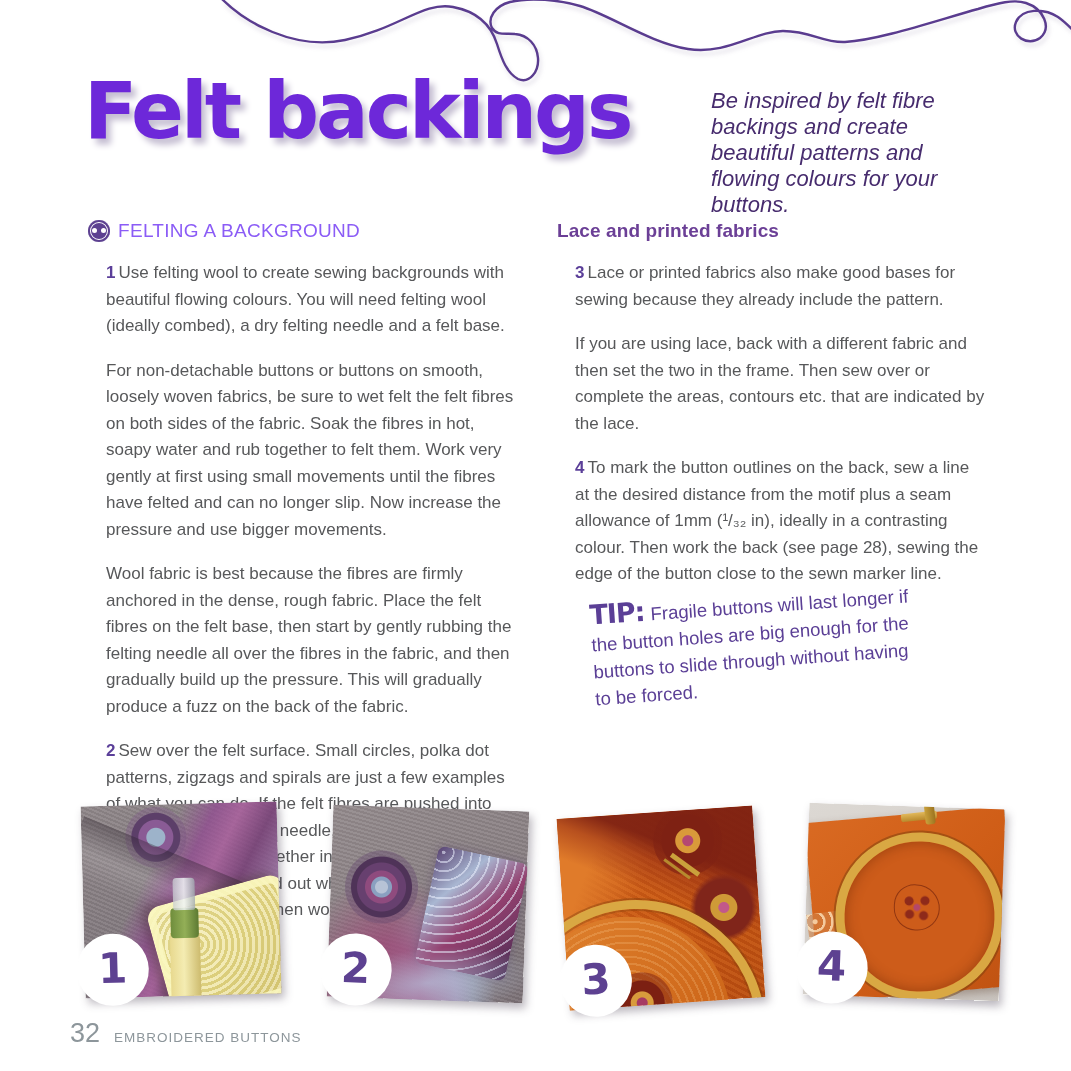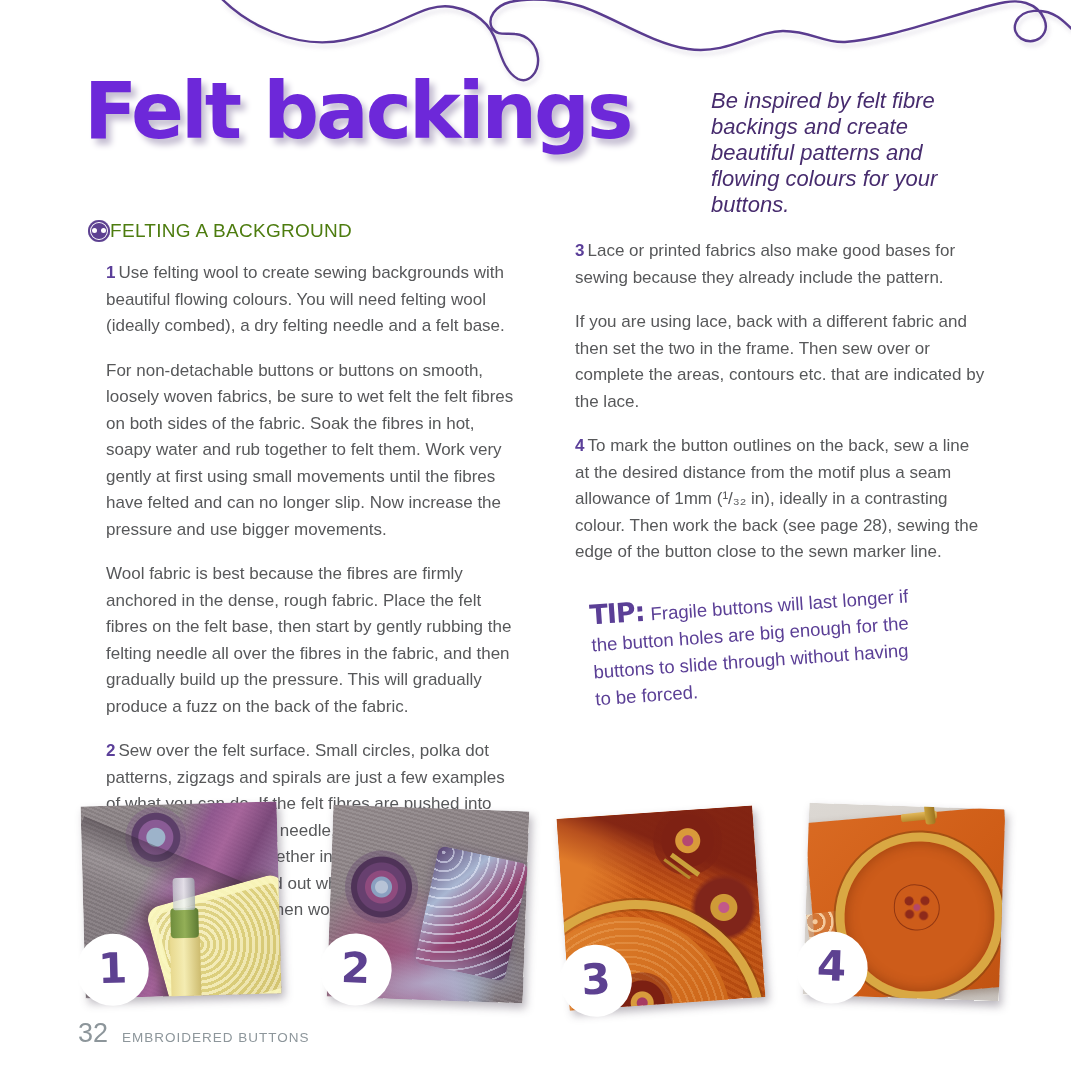--- a/index.html
+++ b/index.html
@@ -20,22 +20,22 @@
     white-space:nowrap;
   }
   .intro{
     position:absolute;left:711px;top:88px;width:278px;
     font-style:italic;font-size:22px;line-height:26px;color:#472c6e;
   }
   
   .col-left{position:absolute;left:88px;top:220px;width:448px;}
   .col-right{position:absolute;left:557px;top:220px;width:448px;}
   .section-head{
-    display:flex;align-items:flex-start;gap:0;
-    color:#4d7c0f;font-size:19px;letter-spacing:.3px;margin-bottom:14px;
+    display:flex;align-items:flex-start;gap:8px;
+    color:#8b5cf6;font-size:19px;letter-spacing:.3px;margin-bottom:14px;
   }
   .button-icon{
     width:22px;height:22px;border-radius:50%;background:#5d4191;position:relative;flex:0 0 auto;
     box-shadow:inset 0 0 0 2px #5d4191, inset 0 0 0 3px #ffffff;
   }
   .button-icon::before,.button-icon::after{
     content:"";position:absolute;top:8px;width:5px;height:5px;border-radius:50%;background:#fff;
   }
   .button-icon::before{left:4px;}
   .button-icon::after{right:4px;}
@@ -138,21 +138,21 @@
       radial-gradient(circle at 32% 36%, #8e2a1a 0 4px, transparent 5px),
       radial-gradient(circle at 68% 34%, #8e2a1a 0 4px, transparent 5px),
       radial-gradient(circle at 34% 66%, #8e2a1a 0 4px, transparent 5px),
       radial-gradient(circle at 66% 68%, #8e2a1a 0 4px, transparent 5px);}
   .p4 .screw{position:absolute;left:92px;top:6px;width:36px;height:8px;background:linear-gradient(#e2b95a,#b8882b);
     transform:rotate(-8deg);border-radius:2px;}
   .p4 .screw::after{content:"";position:absolute;left:24px;top:-7px;width:10px;height:20px;border-radius:3px;
     background:linear-gradient(90deg,#caa13c,#9c7420);}
   
   .footer{position:absolute;left:70px;top:1018px;display:flex;align-items:baseline;gap:14px;color:#8d969b;}
-  .page-num{font-size:27px;margin-left:8px;}
+  .page-num{font-size:27px;}
   .book-title{font-size:13.5px;letter-spacing:1px;}
 </style>
 </head>
 <body>
 
 <div class="thread-wrap">
   <svg width="1071" height="170" viewBox="0 0 1071 170" fill="none" xmlns="http://www.w3.org/2000/svg">
     <path d="M 212 -12
              C 243 26 298 50 345 40
              C 398 29 424 1 453 7
@@ -183,20 +183,21 @@
     <span class="button-icon"></span>
     <span>FELTING A BACKGROUND</span>
   </div>
   <p class="body-p"><span class="step-num">1</span><span>Use felting wool to create sewing backgrounds with beautiful flowing colours. You will need felting wool (ideally combed), a dry felting needle and a felt base.</span></p>
   <p class="body-p"><span>For non-detachable buttons or buttons on smooth, loosely woven fabrics, be sure to wet felt the felt fibres on both sides of the fabric. Soak the fibres in hot, soapy water and rub together to felt them. Work very gently at first using small movements until the fibres have felted and can no longer slip. Now increase the pressure and use bigger movements.</span></p>
   <p class="body-p"><span>Wool fabric is best because the fibres are firmly anchored in the dense, rough fabric. Place the felt fibres on the felt base, then start by gently rubbing the felting needle all over the fibres in the fabric, and then gradually build up the pressure. This will gradually produce a fuzz on the back of the fabric.</span></p>
   <p class="body-p"><span class="step-num">2</span><span>Sew over the felt surface. Small circles, polka dot patterns, zigzags and spirals are just a few examples of what you can do. If the felt fibres are pushed into the fabric with a felting needle, the sewn stitches need to be worked close together in order to prevent the fibres from being pulled out when doing up and undoing the buttons. Then work the back (see page 28).</span></p>
 </div>
 
 <div class="col-right">
+  <h3 class="sub-head">Lace and printed fabrics</h3>
   <p class="body-p"><span class="step-num">3</span><span>Lace or printed fabrics also make good bases for sewing because they already include the pattern.</span></p>
   <p class="body-p"><span>If you are using lace, back with a different fabric and then set the two in the frame. Then sew over or complete the areas, contours etc. that are indicated by the lace.</span></p>
   <p class="body-p"><span class="step-num">4</span><span>To mark the button outlines on the back, sew a line at the desired distance from the motif plus a seam allowance of 1mm (¹/₃₂ in), ideally in a contrasting colour. Then work the back (see page 28), sewing the edge of the button close to the sewn marker line.</span></p>
 </div>
 
 <div class="tip">
   <span class="tip-label">TIP:</span><span>Fragile buttons will last longer if the button holes are big enough for the buttons to slide through without having to be forced.</span>
 </div>
 
 <div class="photo p1" style="left:83px;top:804px;transform:rotate(-1.5deg);">

